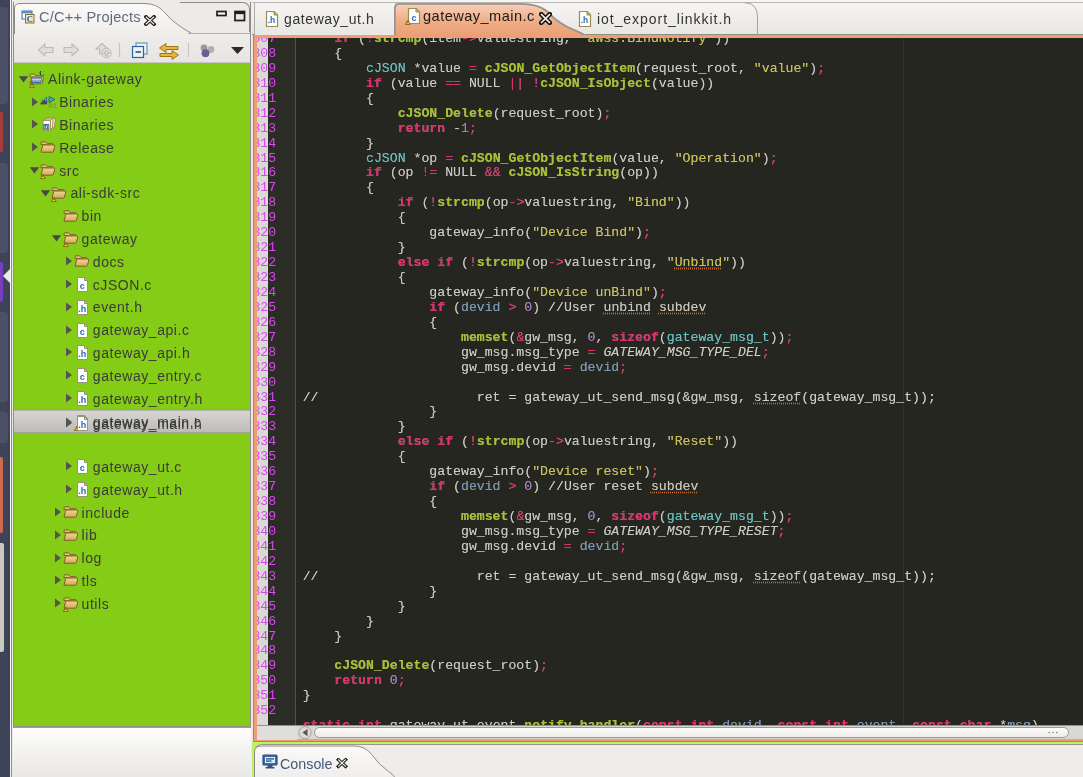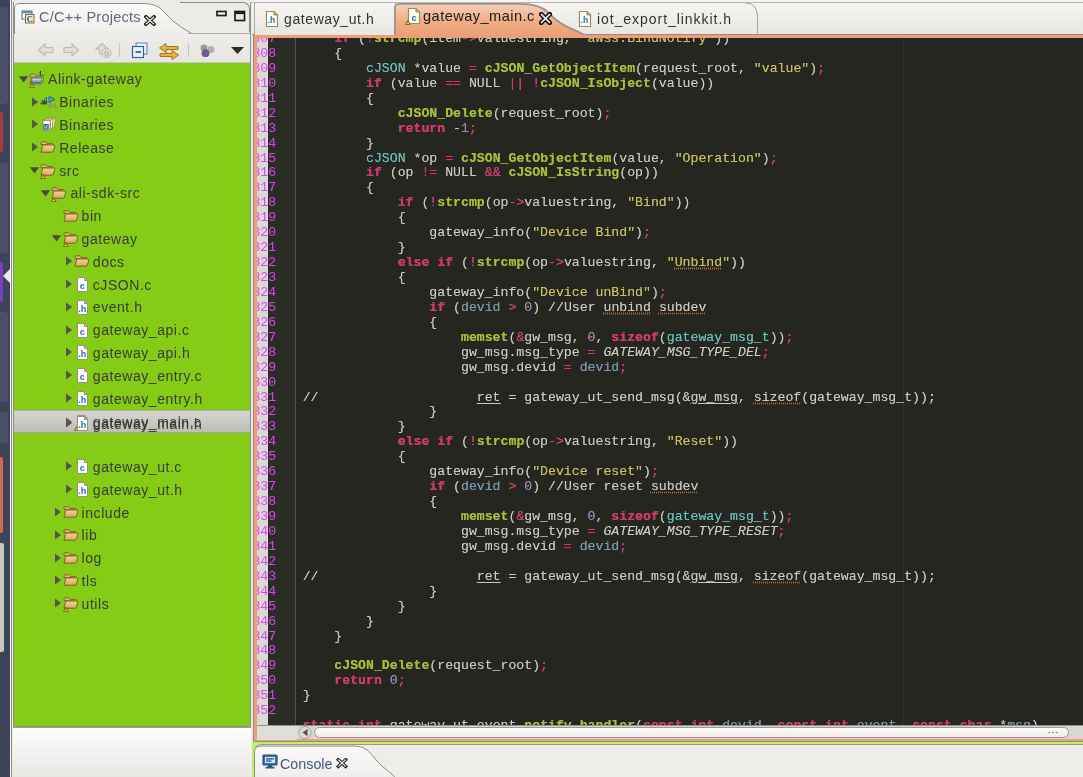--- a/index.html
+++ b/index.html
@@ -37,21 +37,21 @@
 #code{position:absolute;left:0;top:0;width:828px;height:687.5px}
 #code pre{position:absolute;left:47px;top:-5.5px;font:13.2px/14.93px "Liberation Mono",monospace;color:#cbcbc3;text-shadow:0 0 0.6px rgba(203,203,195,0.55)}
 .k{color:#e62c70;font-weight:bold}
 .o{color:#e62c70}
 .g{color:#a6c32e;font-weight:bold}
 .t{color:#5fc4c4}
 .n{color:#a57fc9}
 .s{color:#cac254}
 .b{color:#7597b8}
 .m{font-style:italic}
-.u{text-decoration:underline;text-underline-offset:2px}
+.u{text-underline-offset:2px}
 .d{text-decoration:underline;text-decoration-style:dotted;text-decoration-color:#c06a32;text-underline-offset:2px}
 
 #hscroll{position:absolute;left:2.5px;top:690px;width:828px;height:13.5px;background:#d9d7d3;border-top:1px solid #93918c}
 #hthumb{position:absolute;left:57px;top:1px;width:755px;height:11px;background:linear-gradient(#fcfbfa,#efedea);border:1px solid #9b9994;border-radius:6px}
 #hdots{position:absolute;left:789px;top:5px;width:14px;height:3px}
 
 #console{position:absolute;left:252px;top:742px;width:831px;height:35px;background:#bef264}
 #console .cfold{position:absolute;left:2px;top:1.5px;width:831px;height:34px;background:#eeedea;border-top:1px solid #97958f;border-left:1px solid #97958f;border-top-left-radius:8px}
 #ctab{position:absolute;left:2px;top:2px;width:140px;height:33px}
 #ctitle{position:absolute;left:26px;top:11.5px;font-size:14.3px;color:#42597a}

